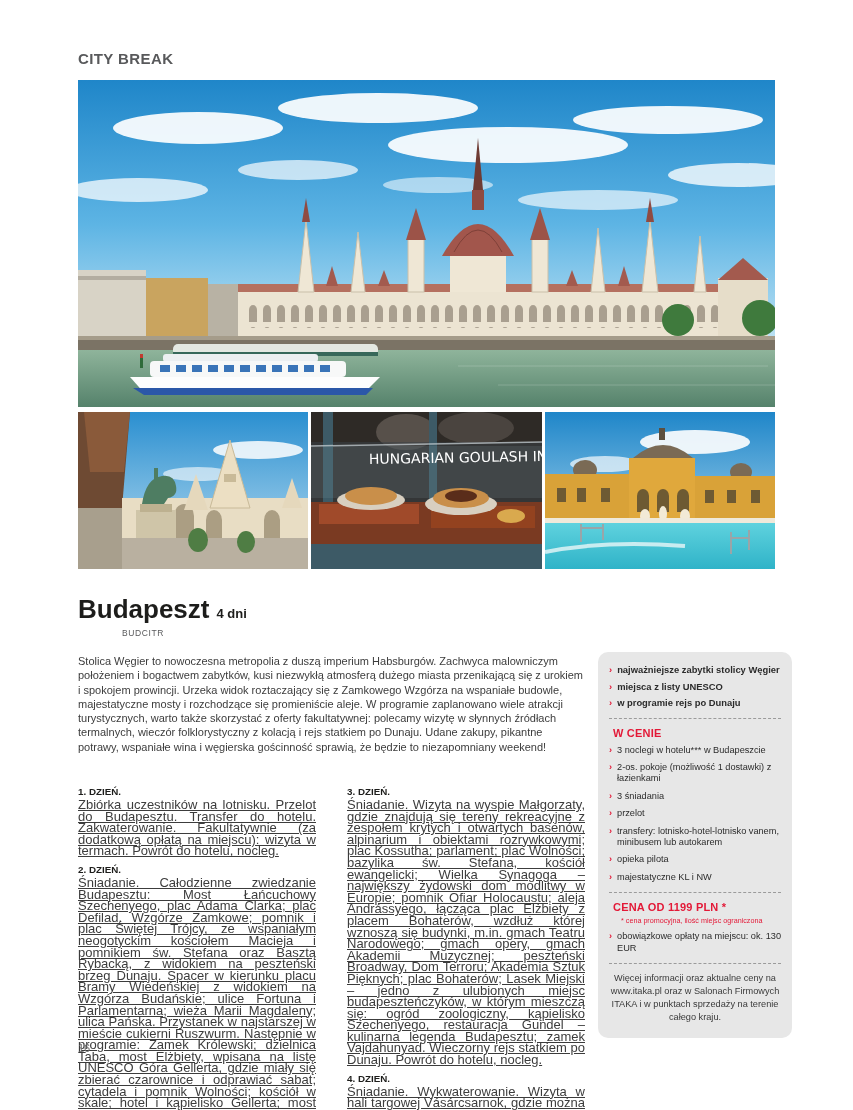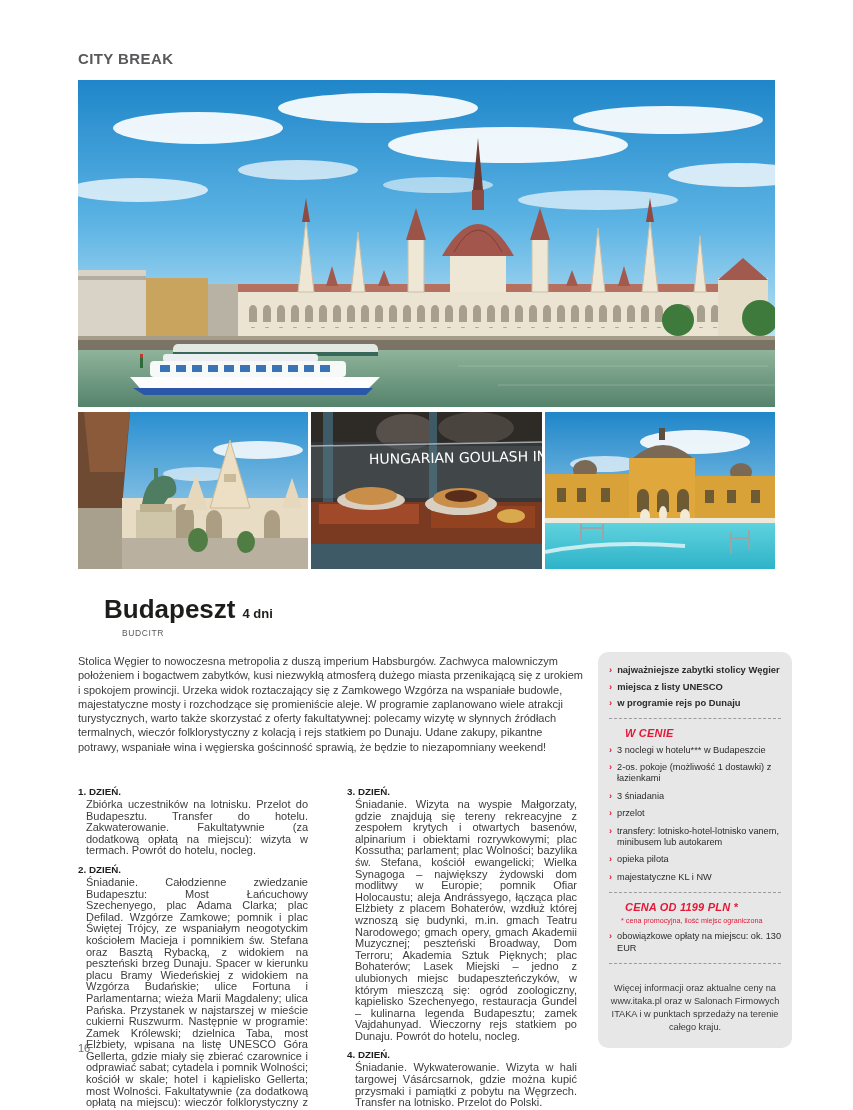--- a/index.html
+++ b/index.html
@@ -9,42 +9,42 @@
   }
   .abs{position:absolute;}
   
   .section-label{left:78px;top:50px;font-size:15px;font-weight:700;color:#58595b;letter-spacing:.4px;}
   
   .main-photo{left:78px;top:80px;width:697px;height:327px;overflow:hidden;}
   .thumb-row{left:78px;top:412px;width:697px;height:157px;display:flex;gap:3px;}
   .thumb{flex:1;height:157px;overflow:hidden;}
   svg{display:block;}
   
-  .title-block{left:78px;top:594px;margin-left:26px;}
+  .title-block{left:78px;top:594px;}
   .city-title{font-size:26px;font-weight:700;color:#1d1d1b;display:inline;}
   .duration{font-size:13px;font-weight:700;color:#1d1d1b;margin-left:7px;}
   .trip-code{left:78px;top:628px;font-size:8.5px;color:#58595b;letter-spacing:.6px;padding-left:44px;}
   
   .intro{left:78px;top:654px;width:507px;font-size:11px;line-height:14.3px;color:#3c3c3c;text-align:left;}
   
   .columns{left:78px;top:786px;width:507px;display:flex;gap:31px;}
   .col{flex:1;}
   .day-h{font-size:9.8px;font-weight:700;color:#1d1d1b;margin:0 0 2px;}
-  .day-t{font-size:11px;line-height:11.6px;color:#3c3c3c;text-align:justify;margin:0 8px 7px;}
+  .day-t{font-size:13px;line-height:11.6px;color:#3c3c3c;text-align:justify;margin:0 0 7px;text-decoration:underline;}
   .note{font-size:8.8px;font-style:italic;color:#3c3c3c;margin-top:13px;}
   
   .sidebar{left:598px;top:652px;width:194px;background:#e7e7e7;border-radius:10px;
            padding:12px 11px 14px;box-sizing:border-box;}
   .hl-item{display:flex;gap:5px;font-size:9.4px;font-weight:700;color:#2b2b2b;line-height:11.5px;margin:0 0 5px;}
   .chev{color:#e31937;font-weight:700;flex:0 0 auto;}
   .dash{border-top:1px dashed #9b9b9b;margin:9px 0 8px;}
-  .side-header{color:#e31937;font-weight:700;font-size:11px;letter-spacing:.2px;margin:0 16px 6px;font-style:italic;}
+  .side-header{color:#e31937;font-weight:700;font-size:11px;letter-spacing:.2px;margin:0 4px 6px;}
   .price-item{display:flex;gap:5px;font-size:9.2px;color:#2b2b2b;line-height:11.4px;margin:0 0 6px;}
   .footnote{font-size:7.2px;color:#e31937;margin:-3px 12px 6px;}
-  .side-footer{text-align:center;font-size:9.2px;line-height:13px;color:#3a3a3a;margin-top:18px;}
+  .side-footer{text-align:center;font-size:9.2px;line-height:13px;color:#3a3a3a;margin-top:8px;}
   .page-number{left:78px;top:1042px;font-size:11px;color:#6b6b6b;}
 </style>
 </head>
 <body>
 
 <div class="abs section-label">CITY BREAK</div>
 
 <div class="abs main-photo">
   <svg width="697" height="327" viewBox="0 0 697 327">
     <defs>

